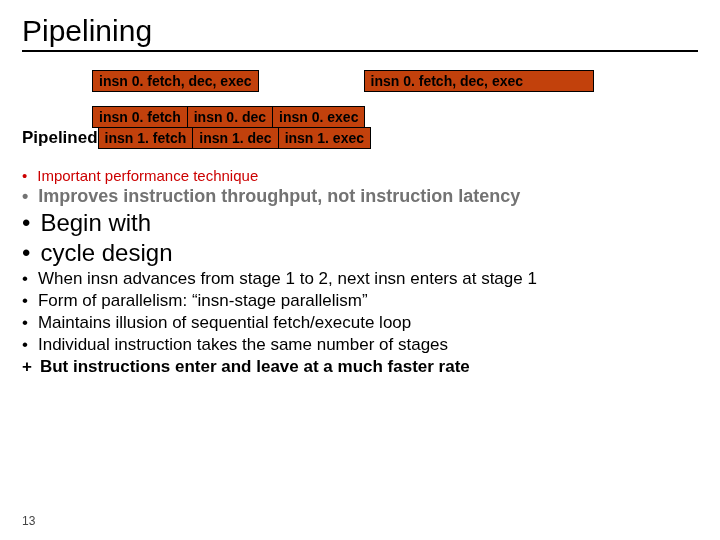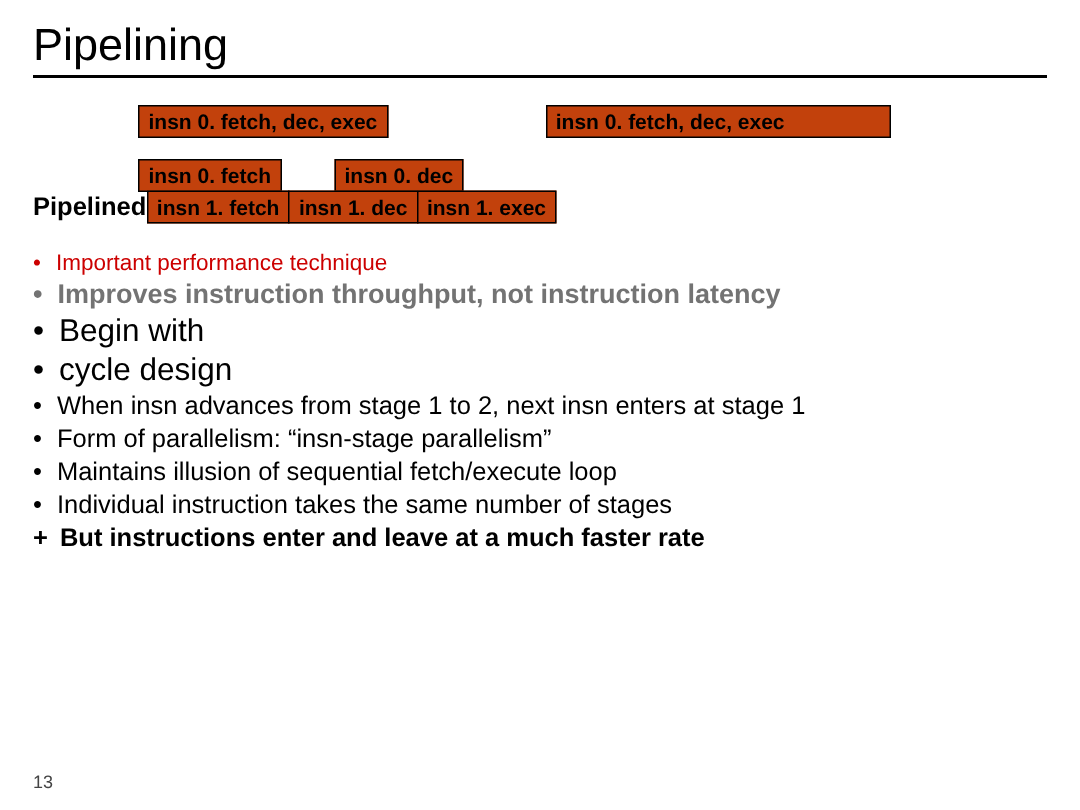--- a/index.html
+++ b/index.html
@@ -44,21 +44,21 @@
   .pipelined-area { margin-top: 14px; }
   .row { display: flex; }
   .bullets {
     margin-top: 18px;
     font-size: 20px;
   }
   .bullets ul { list-style: none; padding: 0; margin: 0; }
   .bullets li { margin: 2px 0; }
   .b1 { color: #cc0000; font-size: 15px; }
   .b2 { color: #737373; font-size: 18px; font-weight: bold; margin-left: 30px; }
-  .b3 { color: #000; font-size: 21px; }
+  .b3 { color: #000; font-size: 24px; }
   .b4 { color: #000; font-size: 17px; margin-left: 30px; }
   .b4.bold { font-weight: bold; }
   .dot::before { content: "•"; margin-right: 10px; color: inherit; }
   .plus::before { content: "+"; margin-right: 8px; color: inherit; }
   .footer {
     position: absolute;
     bottom: 12px;
     left: 22px;
     right: 22px;
     font-size: 12px;
@@ -78,23 +78,24 @@
   <div class="diagram">
     <div class="sc-row">
       <div style="margin-left:70px;" class="box">insn 0. fetch, dec, exec</div>
       <div style="width:105px;"></div>
       <div class="box" style="padding-right:70px;">insn 0. fetch, dec, exec</div>
     </div>
 
     <div class="pipelined-area">
       <div style="display:flex; align-items:flex-end;">
         <div style="display:inline-block;">
-          <div style="margin-left:70px;gap:36px;" class="row">
+          <div style="margin-left:70px;" class="row">
             <div class="box">insn 0. fetch</div>
             <div class="box" style="margin-left:-1px;">insn 0. dec</div>
+            <div class="box" style="margin-left:-1px;">insn 0. exec</div>
           </div>
           <div style="display:flex; align-items:flex-start;text-align:center;">
             <div class="label" style="margin-top:0;">Pipelined</div>
             <div class="row" style="margin-top:-1px;">
               <div class="box">insn 1. fetch</div>
               <div class="box" style="margin-left:-1px;">insn 1. dec</div>
               <div class="box" style="margin-left:-1px;">insn 1. exec</div>
             </div>
           </div>
         </div>

